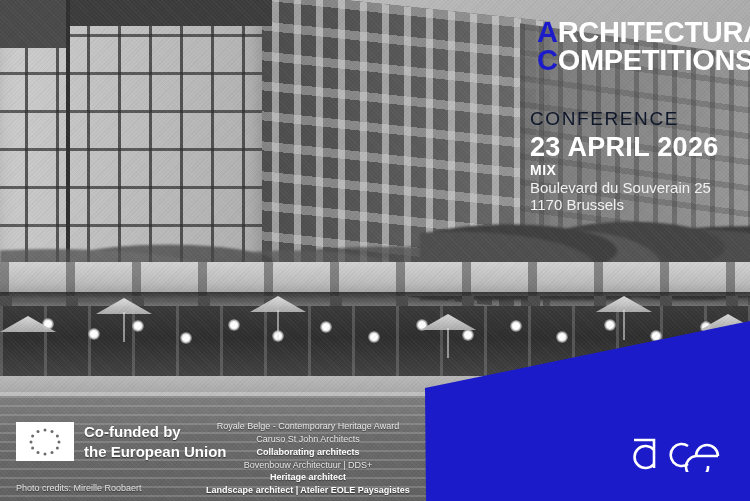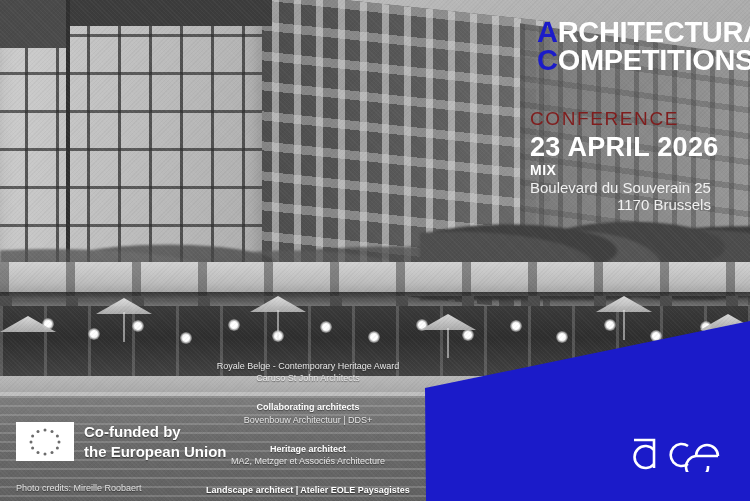--- a/index.html
+++ b/index.html
@@ -265,21 +265,21 @@
   .headline .hl .cap {
     color: #1b1bc9;
   }
 
   .conf-block {
     position: absolute;
     left: 530px; top: 108px;
   }
   .conf-label {
     font-size: 19px;
-    color: #7f1d1d;
+    color: #0f172a;
     letter-spacing: 1.6px;
     font-weight: normal;
   }
   .conf-date {
     font-size: 27px;
     font-weight: bold;
     color: #ffffff;
     letter-spacing: 0.3px;
     margin-top: 2px;
   }
@@ -292,21 +292,20 @@
   .venue-name {
     font-size: 14px;
     font-weight: bold;
     color: #ffffff;
     letter-spacing: .5px;
   }
   .venue-line {
     font-size: 15px;
     color: #f0f0f0;
     font-weight: normal;
-    text-align: right;
   }
 
   
   .blue-wedge {
     position: absolute;
     left: 0; top: 0;
     width: 750px; height: 501px;
     background: #1b1bc9;
     clip-path: polygon(426px 501px, 425px 388px, 750px 321px, 750px 501px);
   }
@@ -323,21 +322,21 @@
     position: absolute;
     right: 322px;
     bottom: 4px;
     width: 240px;
     text-align: center;
     color: #e8e8e8;
     font-size: 9px;
     line-height: 1.42;
     text-shadow: 0 1px 1px rgba(0,0,0,.45);
   }
-  .credits .b { font-weight: bold; color: #ffffff; margin-top: 16px; }
+  .credits .b { font-weight: bold; color: #ffffff; }
 
   
   .eu-badge {
     position: absolute;
     left: 16px; bottom: 40px;
     display: flex;
     align-items: center;
     gap: 10px;
   }
   .eu-flag {
@@ -466,21 +465,20 @@
       </g>
     </svg>
   </div>
 
   <div class="credits">
     <div>Royale Belge - Contemporary Heritage Award</div>
     <div>Caruso St John Architects</div>
     <div class="b">Collaborating architects</div>
     <div>Bovenbouw Architectuur | DDS+</div>
     <div class="b">Heritage architect</div>
-    <div>MA2, Metzger et Associés Architecture</div>
     <div class="b">Landscape architect | Atelier EOLE Paysagistes</div>
   </div>
 
   <div class="eu-badge">
     <div class="eu-flag">
       <svg viewBox="0 0 58 39" width="58" height="39">
         <g fill="#6b6b6b">
           <circle cx="29" cy="8" r="1.5"></circle>
           <circle cx="36" cy="9.6" r="1.5"></circle>
           <circle cx="41.4" cy="14" r="1.5"></circle>

